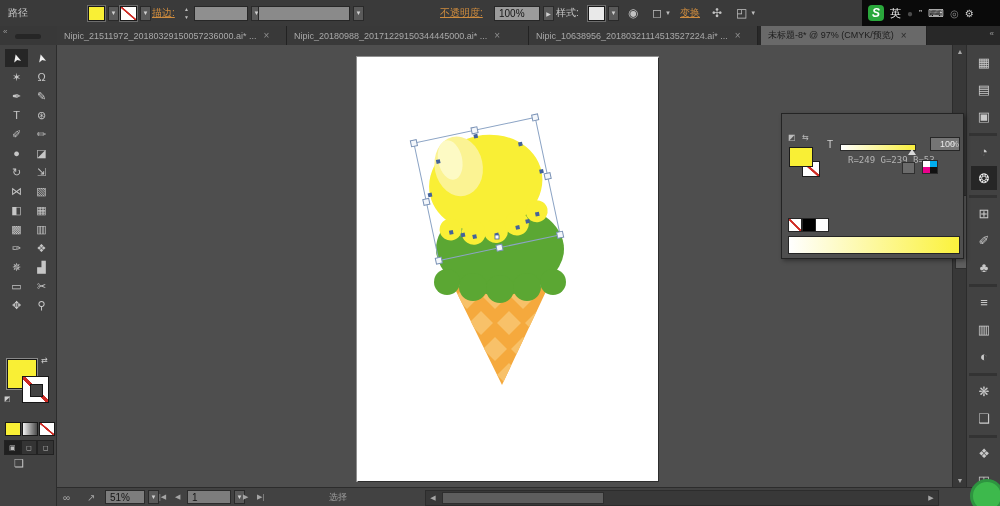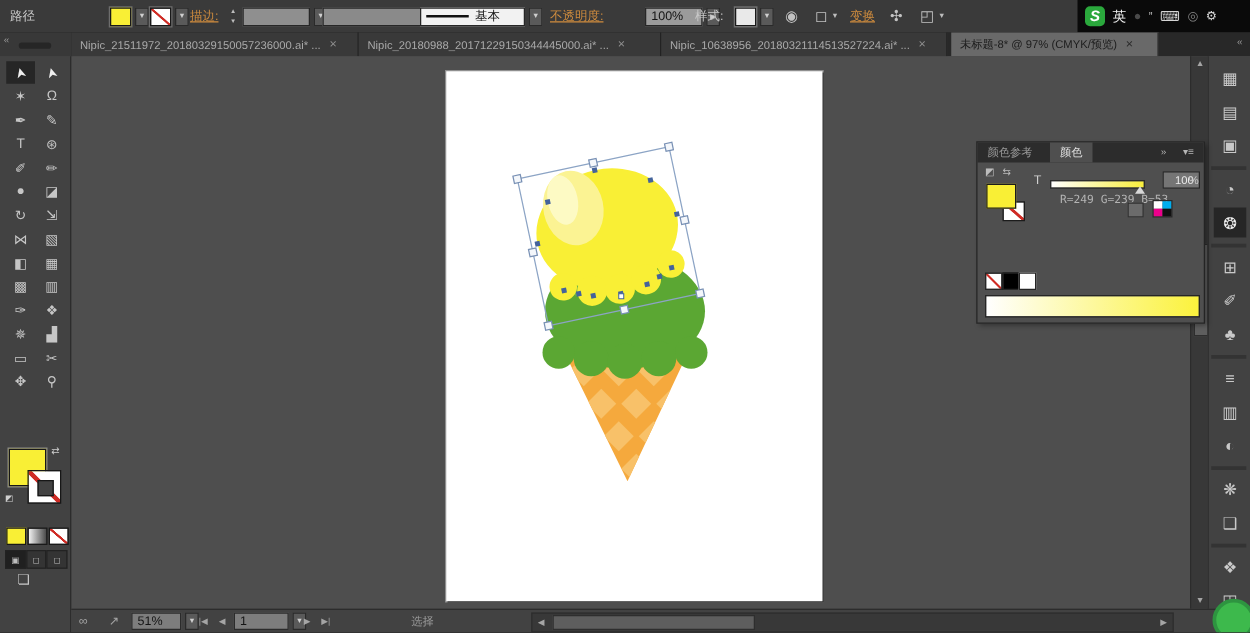--- a/index.html
+++ b/index.html
@@ -112,29 +112,22 @@
         <span>▼</span>
       </span>
     <span class="cbi" style="left:194px">
       <span class="field" style="width:44px;background:#8f8f8f"></span>
       <span class="ddarrow">▼</span>
     </span>
     <span class="cbi" style="left:258px">
       <span class="field" style="width:82px;background:#8a8a8a"></span>
       <span class="ddarrow">▼</span>
     </span>
-    <span class="cbi" style="left:336px">
-      <span class="field" style="width:74px;background:#f2f2f2;gap:5px">
-        <span style="display:inline-block;width:34px;height:2px;background:#111"></span>
-        <span>基本</span>
-      </span>
-      <span class="ddarrow">▼</span>
-    </span>
     <span class="cbi orange" style="left:440px">不透明度:</span>
-    <span class="cbi" style="left:516px">
+    <span class="cbi" style="left:494px">
       <span class="field" style="width:36px">100%</span>
       <span class="ddarrow">▶</span>
     </span>
     <span class="cbi" style="left:556px">样式:</span>
     <span class="cbi" style="left:588px">
       <span class="swatch" style="background:#e9e9e9"></span>
       <span class="ddarrow">▼</span>
     </span>
     <span class="cbi cbicon" style="left:628px">◉</span>
     <span class="cbi" style="left:652px">
@@ -395,26 +388,20 @@
       <div class="dicon" style="top: 299px;">◐</div>
       <div class="dsep" style="top: 328px;"></div>
       <div class="dicon" style="top: 334px;">❋</div>
       <div class="dicon" style="top: 361px;">❑</div>
       <div class="dsep" style="top: 390px;"></div>
       <div class="dicon" style="top: 396px;">❖</div>
       <div class="dicon" style="top: 423px;">◫</div>
     </div>
 
   <div class="abs colorpanel">
-    <div class="cphead">
-      <span class="cptab" style="left:0">颜色参考</span>
-      <span class="cptab active" style="left:58px">颜色</span>
-      <span style="position:absolute;right:30px;top:3px;color:#b5b5b5;font-size:8px">»</span>
-      <span style="position:absolute;right:8px;top:3px;color:#b5b5b5;font-size:8px">▾≡</span>
-    </div>
     <div class="cpbody">
       <span style="position:absolute;left:6px;top:3px;font-size:8px;color:#bdbdbd">◩</span>
       <span style="position:absolute;left:20px;top:3px;font-size:8px;color:#bdbdbd">⇆</span>
       <div class="cpfill" id="cp-fill" style="background: rgb(249, 239, 53);"></div>
       <div class="cpstroke"></div>
       <span style="position:absolute;left:45px;top:9px;color:#d0d0d0">T</span>
       <div class="tinttrack"></div>
       <div class="tintthumb"></div>
       <span class="field" style="position:absolute;left:148px;top:7px;width:20px;height:12px;background:#757575;color:#eaeaea;font-size:9px;justify-content:flex-end">100</span>
       <span style="position:absolute;left:169px;top:9px;font-size:9px;color:#c9c9c9">%</span>

